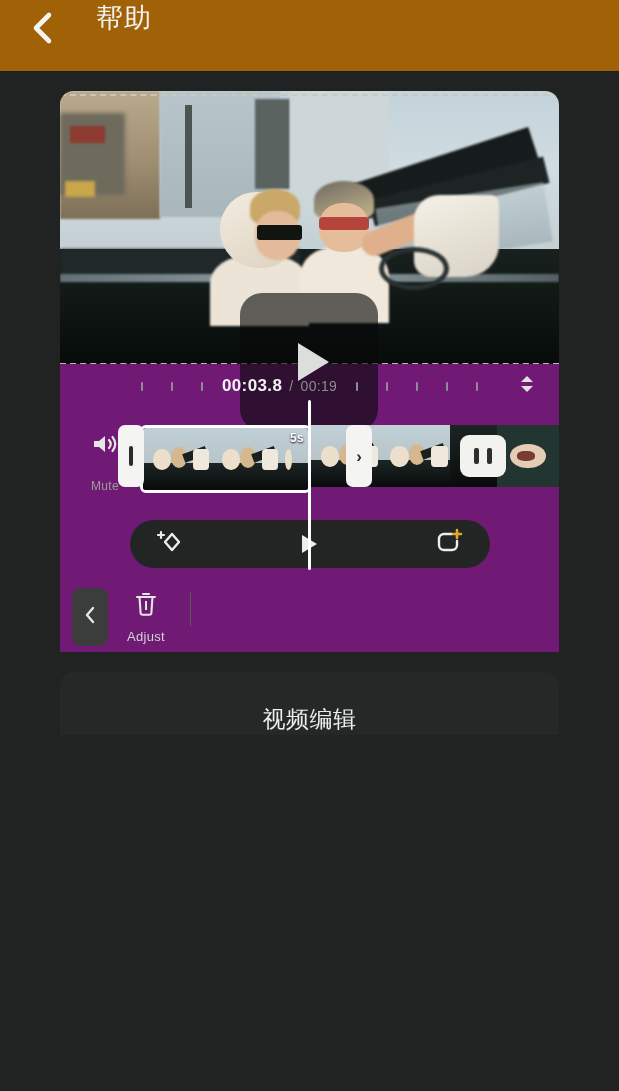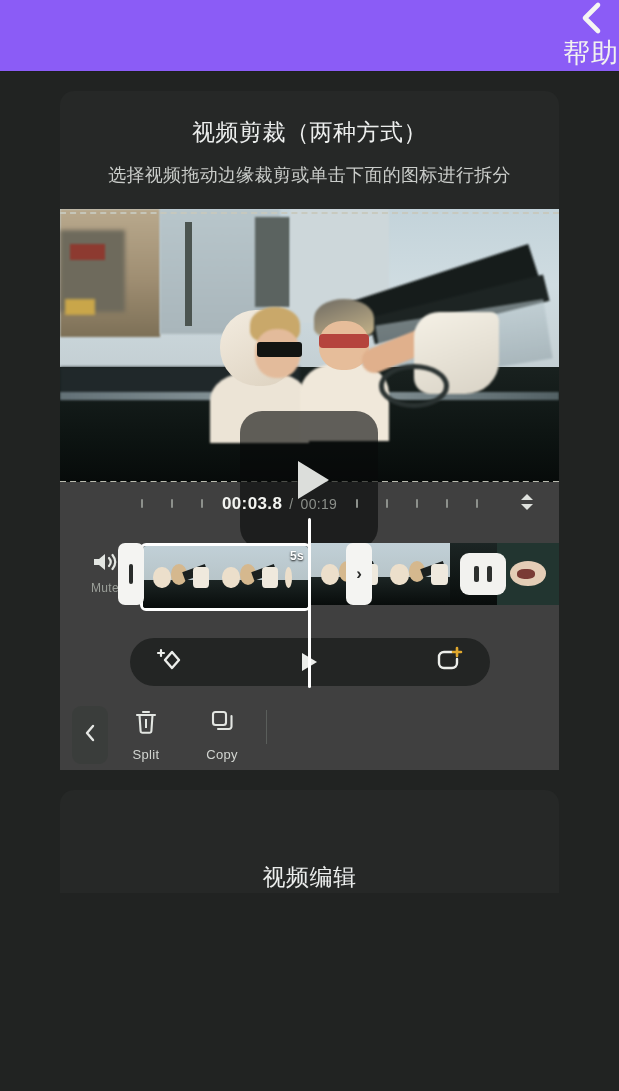--- a/index.html
+++ b/index.html
@@ -7,24 +7,23 @@
     width: 619px; height: 1091px;
     background: #212322;
     font-family: "Liberation Sans", "DejaVu Sans", sans-serif;
     overflow: hidden;
   }
   .screen { position: relative; width: 619px; height: 1091px; background:#212322; }
 
   
   .header {
     position: relative; height: 72px;
-    display: flex; align-items: flex-end;
-    background: #8b5cf6;
+    display: flex; align-items: flex-start;
+    background: #a16207;
     border-bottom: 1px solid #1d1f1e;
-    flex-direction: column;
   }
   .back-btn {
     width: 56px; height: 56px; margin-left: 14px;
     display: flex; align-items: center; justify-content: center;
     cursor: pointer;
   }
   .back-btn svg { display:block; }
   .header-title {
     font-size: 27px; color: #f2f2f0; margin-left: 26px;
     letter-spacing: 1px; font-weight: 400;
@@ -200,21 +199,21 @@
   }
   .play-tri {
     width:0;height:0;
     border-left: 31px solid #dcdedb;
     border-top: 19px solid transparent;
     border-bottom: 19px solid transparent;
     margin-left: 8px;
   }
 
   
-  .editor { position:relative; background:#404040; }
+  .editor { position:relative; background:#701a75; }
 
   .ruler {
     position:relative; height:44px;
     display:flex; align-items:center; justify-content:center;
   }
   .ticks { display:flex; align-items:center; gap:0; }
   .tick {
     width: 2px; height: 9px; background:#8d918c;
     margin: 0 14px; border-radius:1px;
   }
@@ -230,21 +229,21 @@
 
   .timeline { position:relative; height:100px; }
 
   .playhead {
     position:absolute; left:248px; top:-8px; width:3px; height:170px;
     background:#ffffff; z-index: 40; border-radius:2px;
   }
 
   .mute-btn {
     position:absolute; left:22px; top:24px; width:46px;
-    display:flex; flex-direction:column; align-items:center; gap:3px;
+    display:flex; flex-direction:column; align-items:center; gap:19px;
     cursor:pointer;
   }
   .mute-label { font-size:12px; color:#9b9f99; letter-spacing:.3px; }
 
   .track {
     position:absolute; left:80px; top:17px; right:0; height:62px;
     display:flex; align-items:stretch;
   }
   .clip { position:relative; height:62px; overflow:hidden; }
   .clip.sel {
@@ -326,21 +325,21 @@
     width: 76px; display:flex; flex-direction:column;
     align-items:center; gap:7px; cursor:pointer;
   }
   .tb-label { font-size:13px; color:#d2d5d1; letter-spacing:.3px; }
   .tb-sep { width:1px; height:34px; background:#5a5e5b; margin: 0 6px 16px; }
 
   .card2 {
     background:#262827; border-radius:14px 14px 0 0;
     margin-top: 20px; padding: 32px 16px 0; text-align:center;
   }
-  .card2-title { font-size:23px; color:#eceeed; letter-spacing:.5px;margin-top:40px; }
+  .card2-title { font-size:23px; color:#eceeed; letter-spacing:.5px; }
 </style>
 </head>
 <body>
 
 <div class="screen">
 
   <div class="header">
     <div class="back-btn">
       <span>
         <svg width="26" height="34" viewBox="0 0 26 34">
@@ -348,24 +347,20 @@
         </svg>
       </span>
     </div>
     <div class="header-title">帮助</div>
   </div>
 
   <div class="body">
 
     <div class="card">
 
-      <div class="card-head">
-        <div class="card-title">视频剪裁（两种方式）</div>
-        <div class="card-desc">选择视频拖动边缘裁剪或单击下面的图标进行拆分</div>
-      </div>
 
       <div class="preview">
         <div class="video-art">
           <div class="v-sky"></div>
           <div class="v-bldgL"></div>
           <div class="v-bldgL2"></div>
           <div class="v-red"></div>
           <div class="v-yellow"></div>
           <div class="v-wall"></div>
           <div class="v-pole"></div>
@@ -562,32 +557,23 @@
 
             <div class="tb-item">
               <span>
                 <svg width="26" height="28" viewBox="0 0 26 28">
                   <path d="M4 7 H22" stroke="#e3e6e2" stroke-width="2.1" stroke-linecap="round"></path>
                   <path d="M10 4 H16" stroke="#e3e6e2" stroke-width="2.1" stroke-linecap="round"></path>
                   <path d="M6.5 7 L7.6 23 a2 2 0 0 0 2 1.8 h6.8 a2 2 0 0 0 2 -1.8 L19.5 7" fill="none" stroke="#e3e6e2" stroke-width="2.1" stroke-linejoin="round"></path>
                   <path d="M13 11 V20" stroke="#e3e6e2" stroke-width="2"></path>
                 </svg>
               </span>
-              <span class="tb-label">Split</span>
+              <span class="tb-label">Adjust</span>
             </div>
 
-            <div class="tb-item">
-              <span>
-                <svg width="26" height="28" viewBox="0 0 26 28">
-                  <rect x="4" y="4" width="13" height="13" rx="2.5" fill="none" stroke="#e3e6e2" stroke-width="2.1"></rect>
-                  <path d="M9 21 H20 a2.5 2.5 0 0 0 2.5 -2.5 V8" fill="none" stroke="#e3e6e2" stroke-width="2.1" stroke-linecap="round"></path>
-                </svg>
-              </span>
-              <span class="tb-label">Copy</span>
-            </div>
 
 
             <div class="tb-sep"></div>
 
 
 
 
           </div>
         </div>
 

